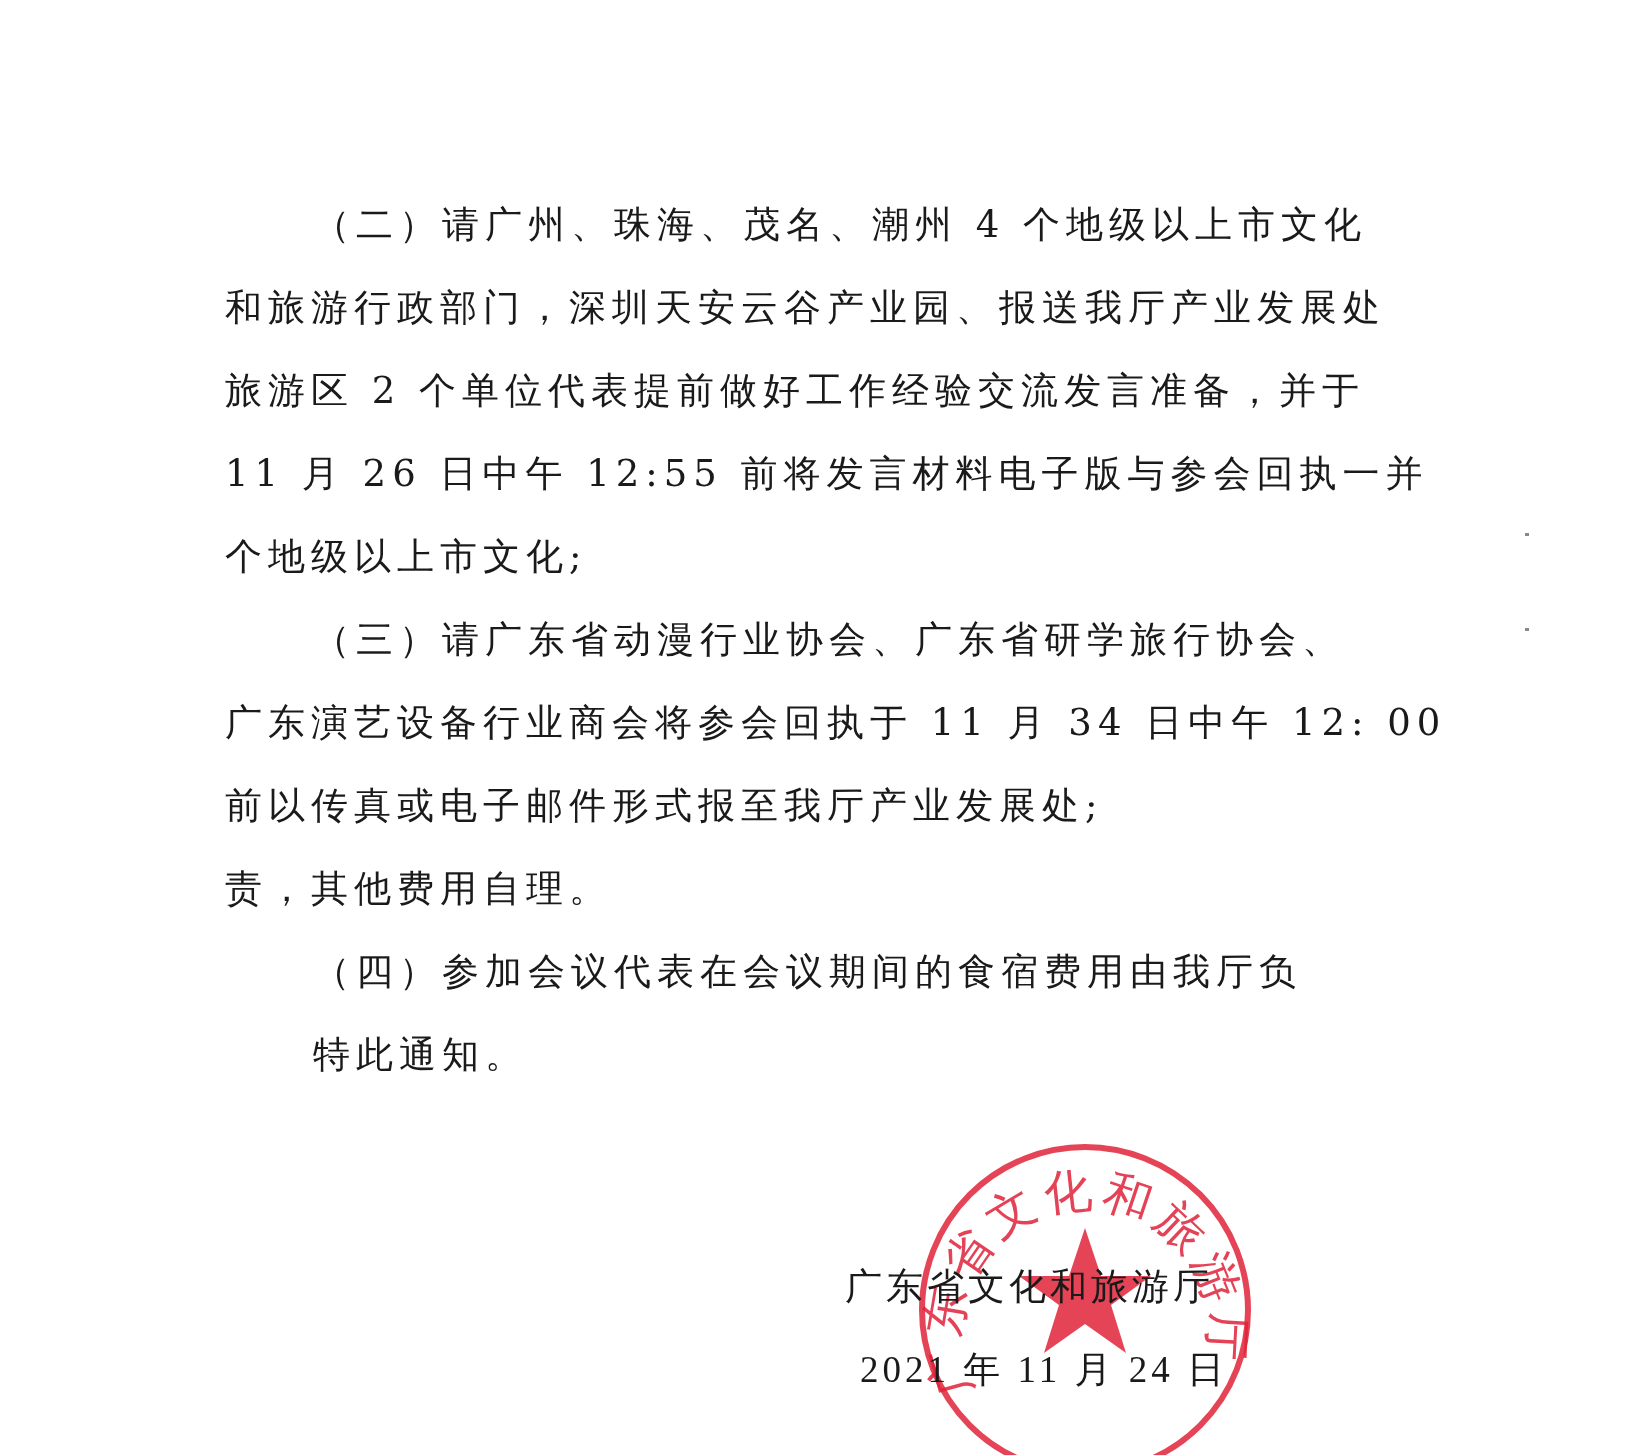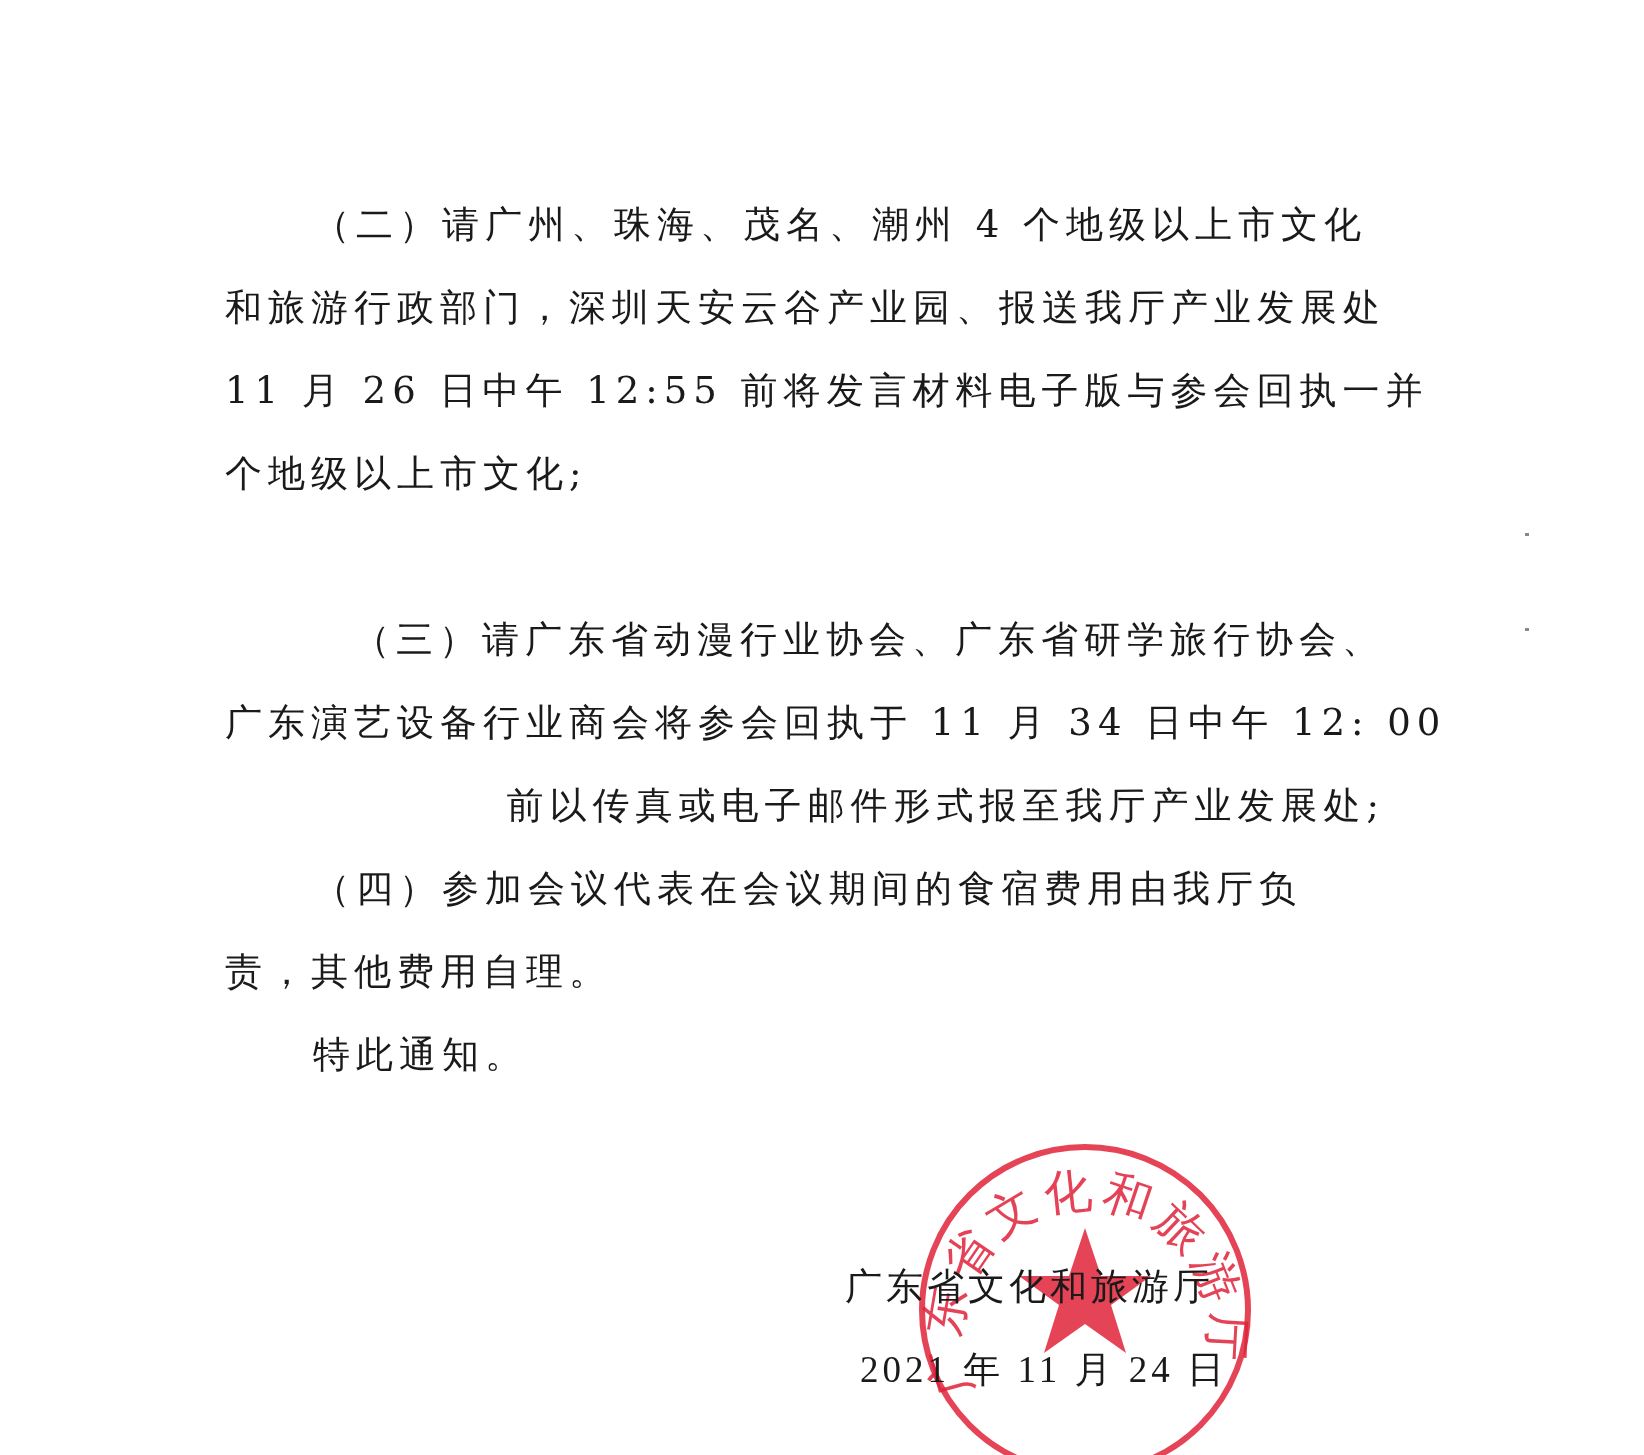--- a/index.html
+++ b/index.html
@@ -13,33 +13,34 @@
   .mark { position:absolute; width:4px; height:3px; background:#888; }
 </style>
 </head>
 <body>
 
 <div>
 
   <div class="para" style="top:183px;">
     <span class="line indent">（二）请广州、珠海、茂名、潮州 4 个地级以上市文化</span>
     <span class="line">和旅游行政部门，深圳天安云谷产业园、报送我厅产业发展处</span>
+    <span class="line">旅游区 2 个单位代表提前做好工作经验交流发言准备，并于</span>
     <span class="line">11 月 26 日中午 12:55 前将发言材料电子版与参会回执一并</span>
     <span class="line">个地级以上市文化;</span>
   </div>
 
-  <div class="para" style="top:598px;text-align:right;">
+  <div class="para" style="top:598px;">
     <span class="line indent">（三）请广东省动漫行业协会、广东省研学旅行协会、</span>
     <span class="line">广东演艺设备行业商会将参会回执于 11 月 34 日中午 12: 00</span>
     <span class="line">前以传真或电子邮件形式报至我厅产业发展处;</span>
   </div>
 
   <div class="para" style="top:847px;">
+    <span class="line">责，其他费用自理。</span>
     <span class="line indent">（四）参加会议代表在会议期间的食宿费用由我厅负</span>
-    <span class="line">责，其他费用自理。</span>
   </div>
 
   <div class="para" style="top:1013px;">
     <span class="line indent">特此通知。</span>
   </div>
 
   <svg class="seal" viewBox="0 0 340 340">
     <defs>
       <path id="sealArc" d="M 60 250 A 125 125 0 1 1 290 230"></path>
     </defs>

